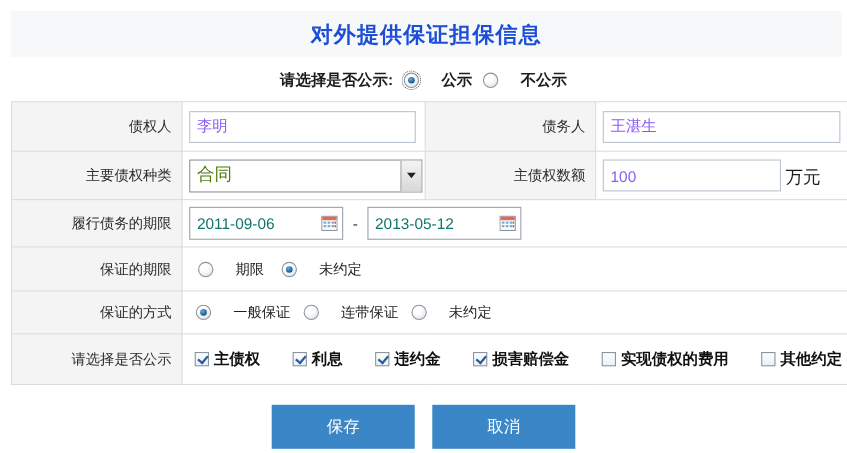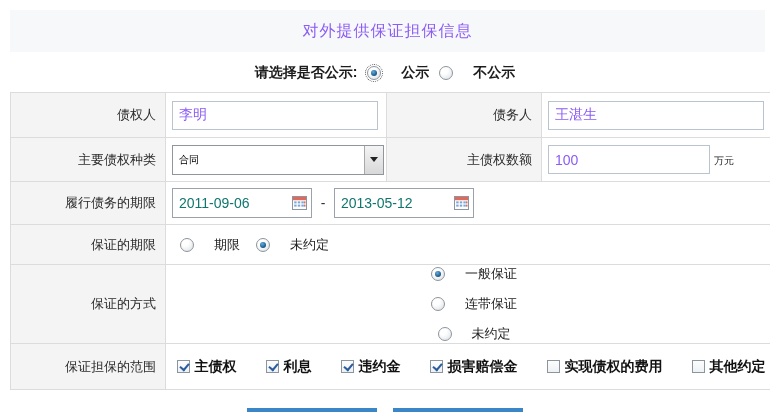--- a/index.html
+++ b/index.html
@@ -8,21 +8,21 @@
 
   .page { width: 770px; height: 412px; position: relative; padding-top: 10px; }
 
   
   .header-band {
     margin-left: 10px; width: 755px; height: 42px;
     background: #f7f8f9;
     display: flex; align-items: center; justify-content: center;
   }
   .page-title {
-    font-size: 16px; font-weight: normal; color: #8b5cf6; letter-spacing: 1px;
+    font-size: 20px; font-weight: bold; color: #1d4ed8; letter-spacing: 1px;
   }
 
   
   .publicity-row {
     height: 30px; margin-top: 6px;
     display: flex; align-items: center; justify-content: center; gap: 10px;
   }
   .publicity-label { font-size: 14px; font-weight: bold; color: #1c1c1c; }
   .radio-option { display: inline-flex; align-items: center; gap: 20px; cursor: default; }
   .radio-option .opt-label { font-size: 14px; font-weight: bold; color: #1c1c1c; }
@@ -70,28 +70,28 @@
   tr.r1 { height: 45px; } tr.r2 { height: 44px; } tr.r3 { height: 43px; }
   tr.r4 { height: 40px; } tr.r5 { height: 39px; } tr.r6 { height: 46px; }
 
   .input-text {
     height: 29px; border: 1px solid #bac4ce; background: #fff;
     font-family: inherit; font-size: 14px; color: #8b5cf6; padding: 0 6px;
   }
   .w-creditor { width: 206px; }
   .w-debtor   { width: 216px; }
   .w-amount   { width: 162px; }
-  .unit { font-size: 10px; color: #1c1c1c; margin-left: 4px; vertical-align: middle; }
+  .unit { font-size: 16px; color: #1c1c1c; margin-left: 4px; vertical-align: middle; }
 
   
   .selectbox {
     width: 212px; height: 30px; border: 1px solid #8f969c; background: #fff;
     display: inline-flex; align-items: center; justify-content: space-between;
   }
-  .selectbox .sel-value { font-size: 10px; color: #000000; padding-left: 6px; }
+  .selectbox .sel-value { font-size: 16px; color: #4d7c0f; padding-left: 6px; }
   .select-btn {
     width: 19px; height: 28px; border-left: 1px solid #a9a9a9;
     background: linear-gradient(180deg, #f4f4f4, #d8d8d8);
     display: flex; align-items: center; justify-content: center;
   }
   .arrow-down {
     width: 0; height: 0;
     border-left: 4px solid transparent; border-right: 4px solid transparent;
     border-top: 5px solid #222;
   }
@@ -100,21 +100,21 @@
   .datebox {
     width: 140px; height: 30px; border: 1px solid #9aa2ab; background: #fff;
     display: inline-flex; align-items: center; justify-content: space-between;
     padding: 0 4px 0 6px; vertical-align: middle;
   }
   .datebox .date-value { font-size: 14px; color: #0f766e; }
   .date-sep { margin: 0 5px; color: #333; font-size: 14px; vertical-align: middle; }
 
   
   .opt-group { display: flex; align-items: center; gap: 16px; padding-left: 8px; }
-  .opt-group.tight { gap: 12px; flex-direction: column; }
+  .opt-group.tight { gap: 12px; }
   .opt-group .plain { font-size: 13px; font-weight: normal; color: #222; }
   .cb-group { display: flex; align-items: center; justify-content: center; gap: 29px; }
   .cb-option { display: inline-flex; align-items: center; gap: 5px; }
   .cb-option .cb-label { font-size: 14px; font-weight: bold; color: #111; }
 
   
   .button-row {
     margin-top: 18px; display: flex; justify-content: center; gap: 16px;
   }
   .btn {
@@ -243,21 +243,21 @@
           </span>
           <span class="radio-option">
             <span class="radio"></span>
             <span class="plain">未约定</span>
           </span>
         </span>
       </td>
     </tr>
 
     <tr class="r6">
-      <td class="lbl">保证担保的范围</td>
+      <td class="lbl">请选择是否公示</td>
       <td class="val" colspan="3">
         <span class="cb-group">
           <span class="cb-option">
             <span class="checkbox checked"></span>
             <span class="cb-label">主债权</span>
           </span>
           <span class="cb-option">
             <span class="checkbox checked"></span>
             <span class="cb-label">利息</span>
           </span>

